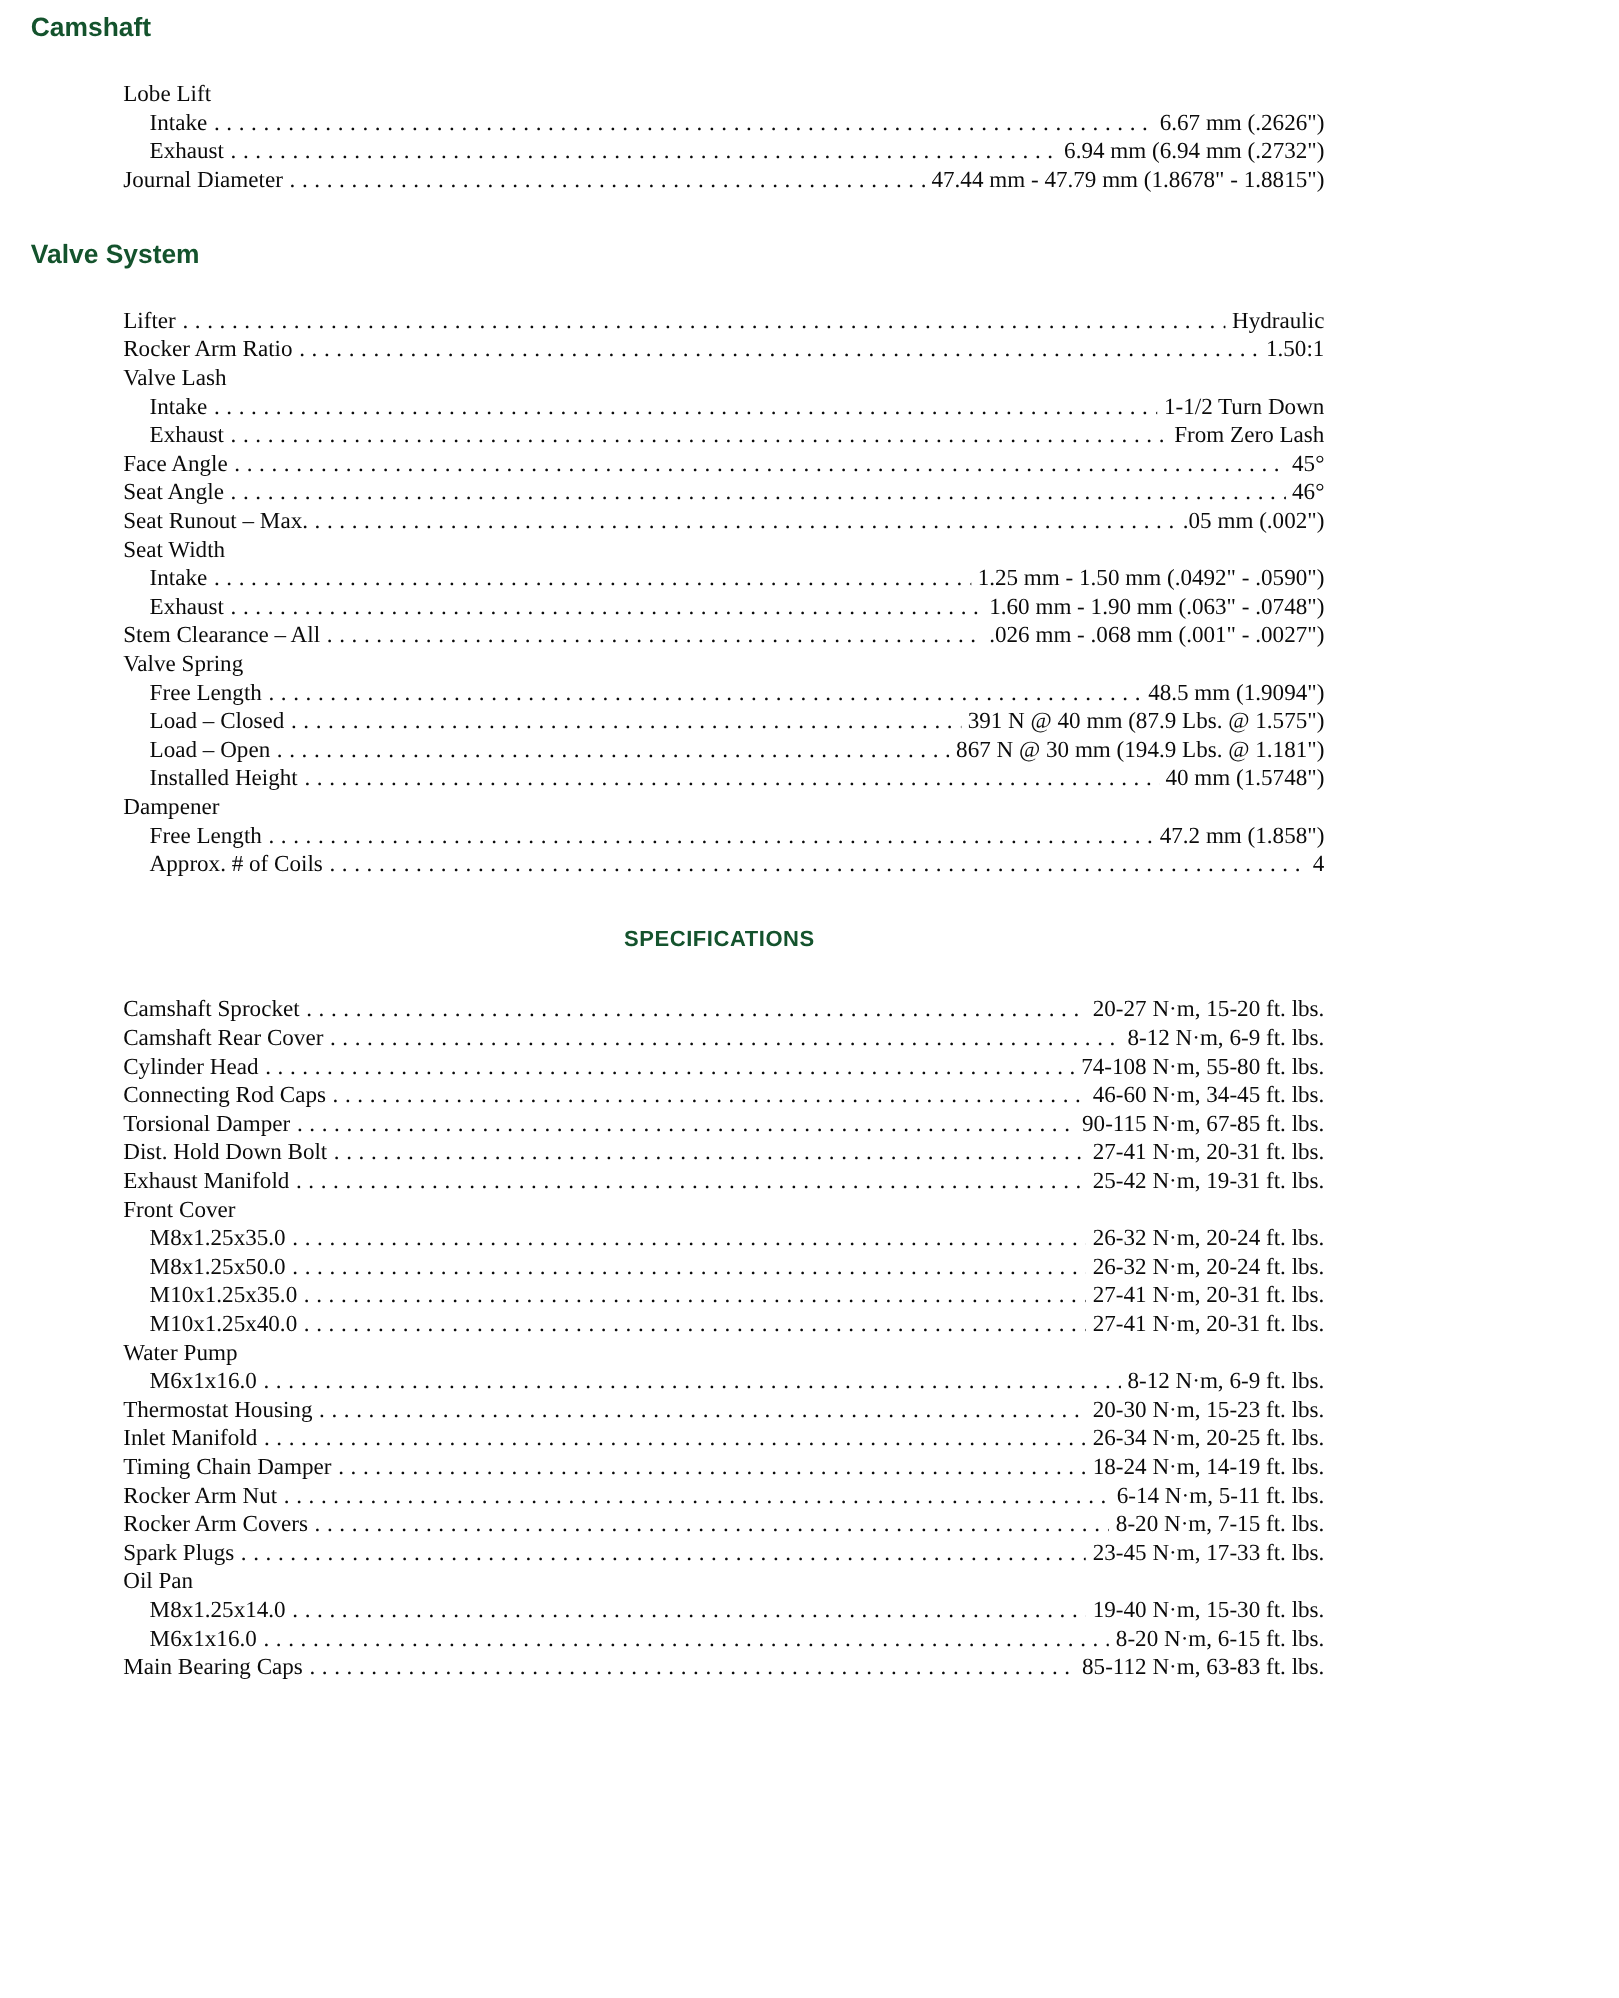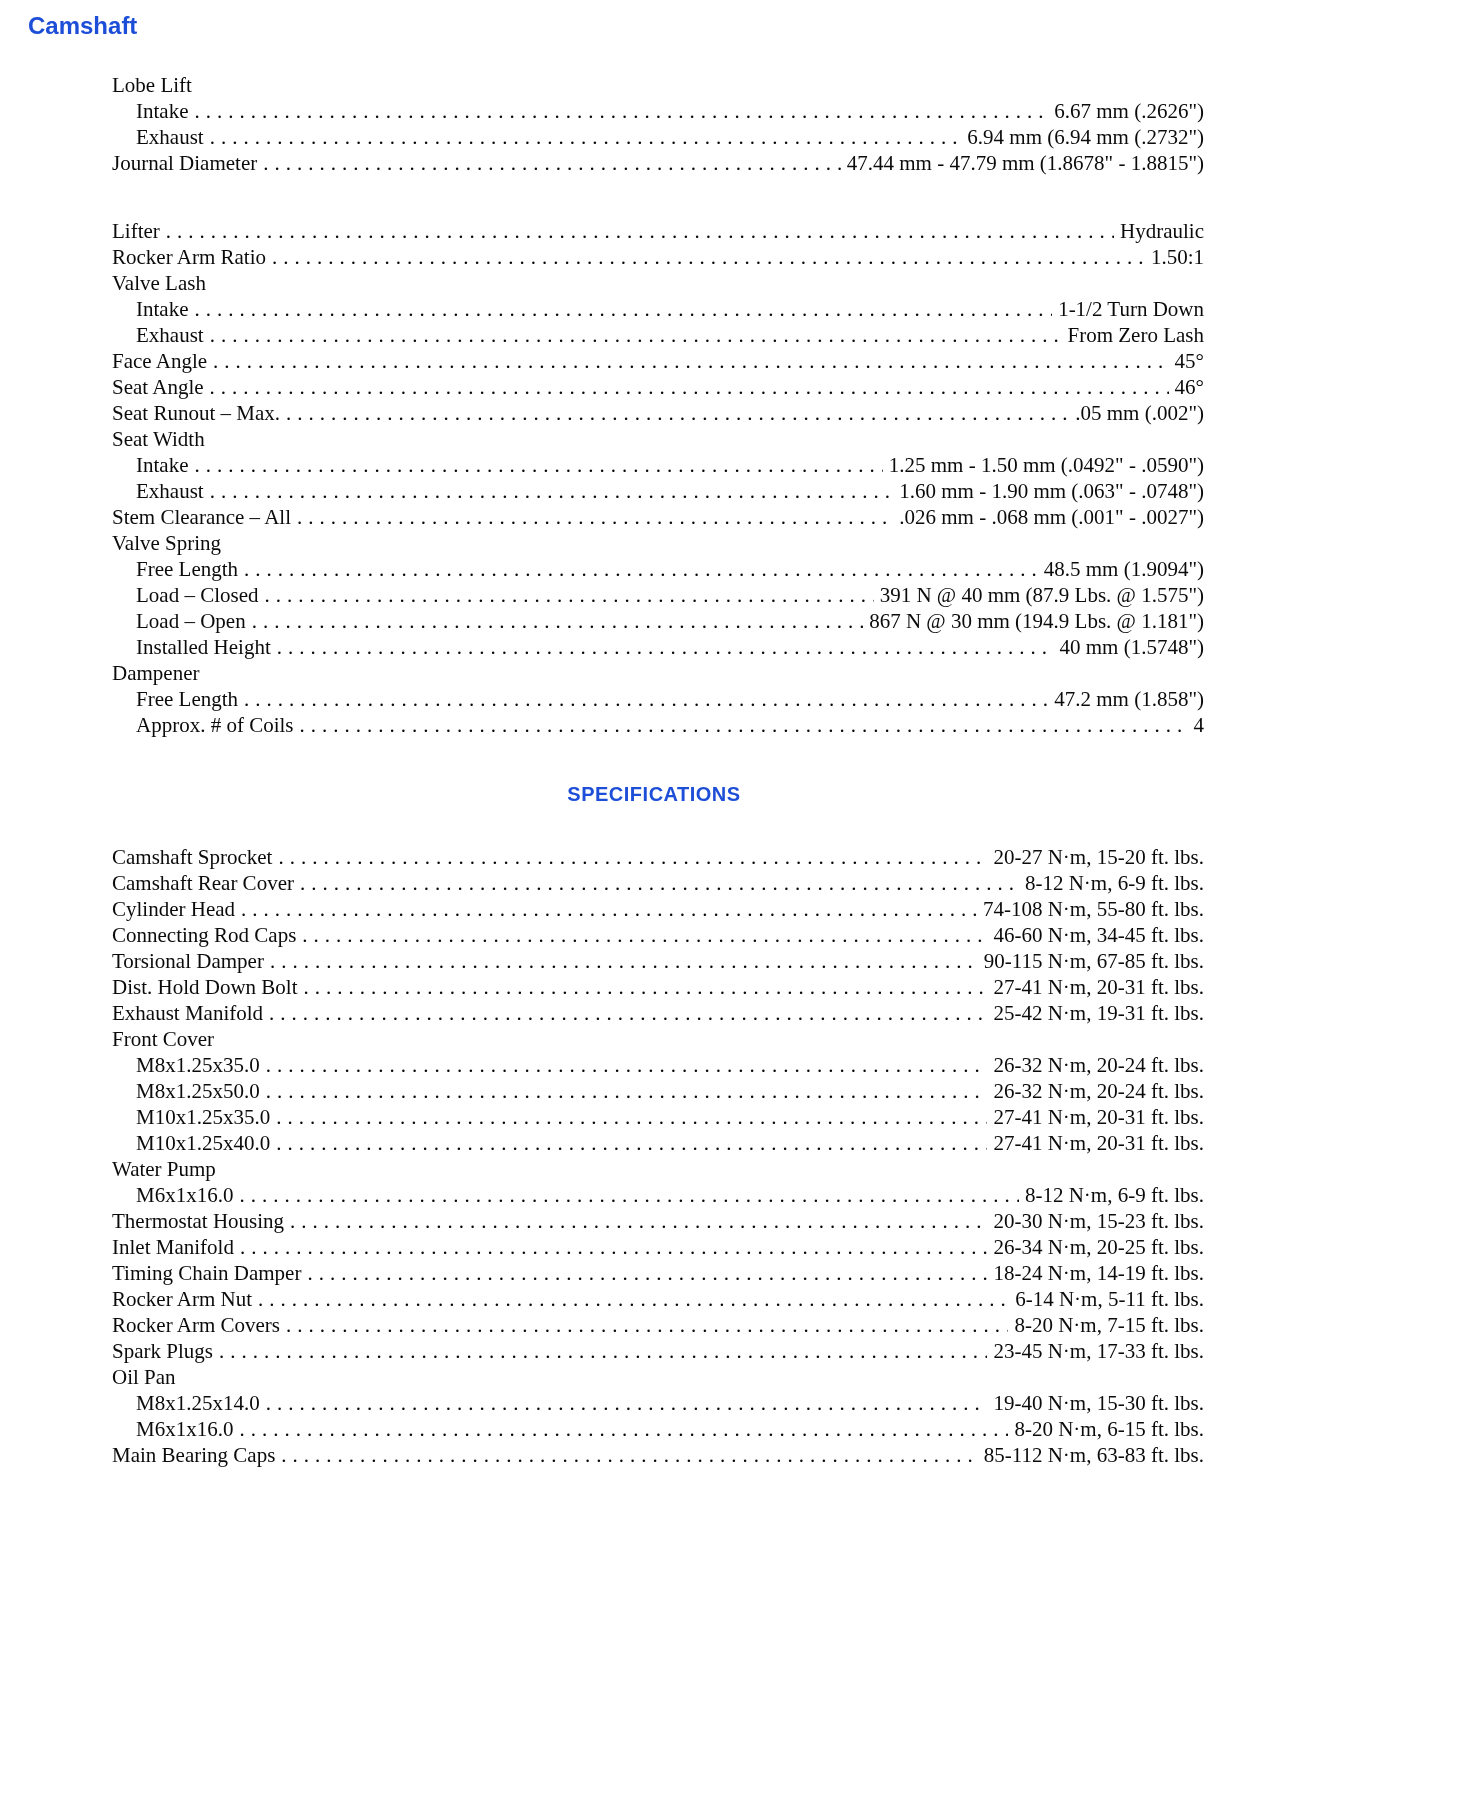--- a/index.html
+++ b/index.html
@@ -18,21 +18,21 @@
     box-sizing: border-box;
     padding: 12px 268px 60px 104px; 
   }
   .section { margin-bottom: 42px; }
   .heading {
     font-family: "Liberation Sans", sans-serif;
     font-weight: bold;
     font-size: 24px;
     line-height: 28px;
     margin: 0 0 32px -76px; 
-    color: #1d4ed8;
+    color: #14532d;
   }
   .heading.center {
     margin-left: 0;
     text-align: center;
     font-size: 20px;
     letter-spacing: 0.5px;
     margin-bottom: 36px;
   }
   .section-body { width: 100%; }
   .row {
@@ -82,20 +82,21 @@
             <span class="value">6.94 mm (6.94 mm (.2732")</span>
           </div>
           <div class="row indent-0">
             <span class="label">Journal Diameter</span>
             <span class="dots"></span>
             <span class="value">47.44 mm - 47.79 mm (1.8678" - 1.8815")</span>
           </div>
         </div>
       </section>
       <section class="section">
+        <h2 class="heading">Valve System</h2>
         <div class="section-body">
           <div class="row indent-0">
             <span class="label">Lifter</span>
             <span class="dots"></span>
             <span class="value">Hydraulic</span>
           </div>
           <div class="row indent-0">
             <span class="label">Rocker Arm Ratio</span>
             <span class="dots"></span>
             <span class="value">1.50:1</span>

